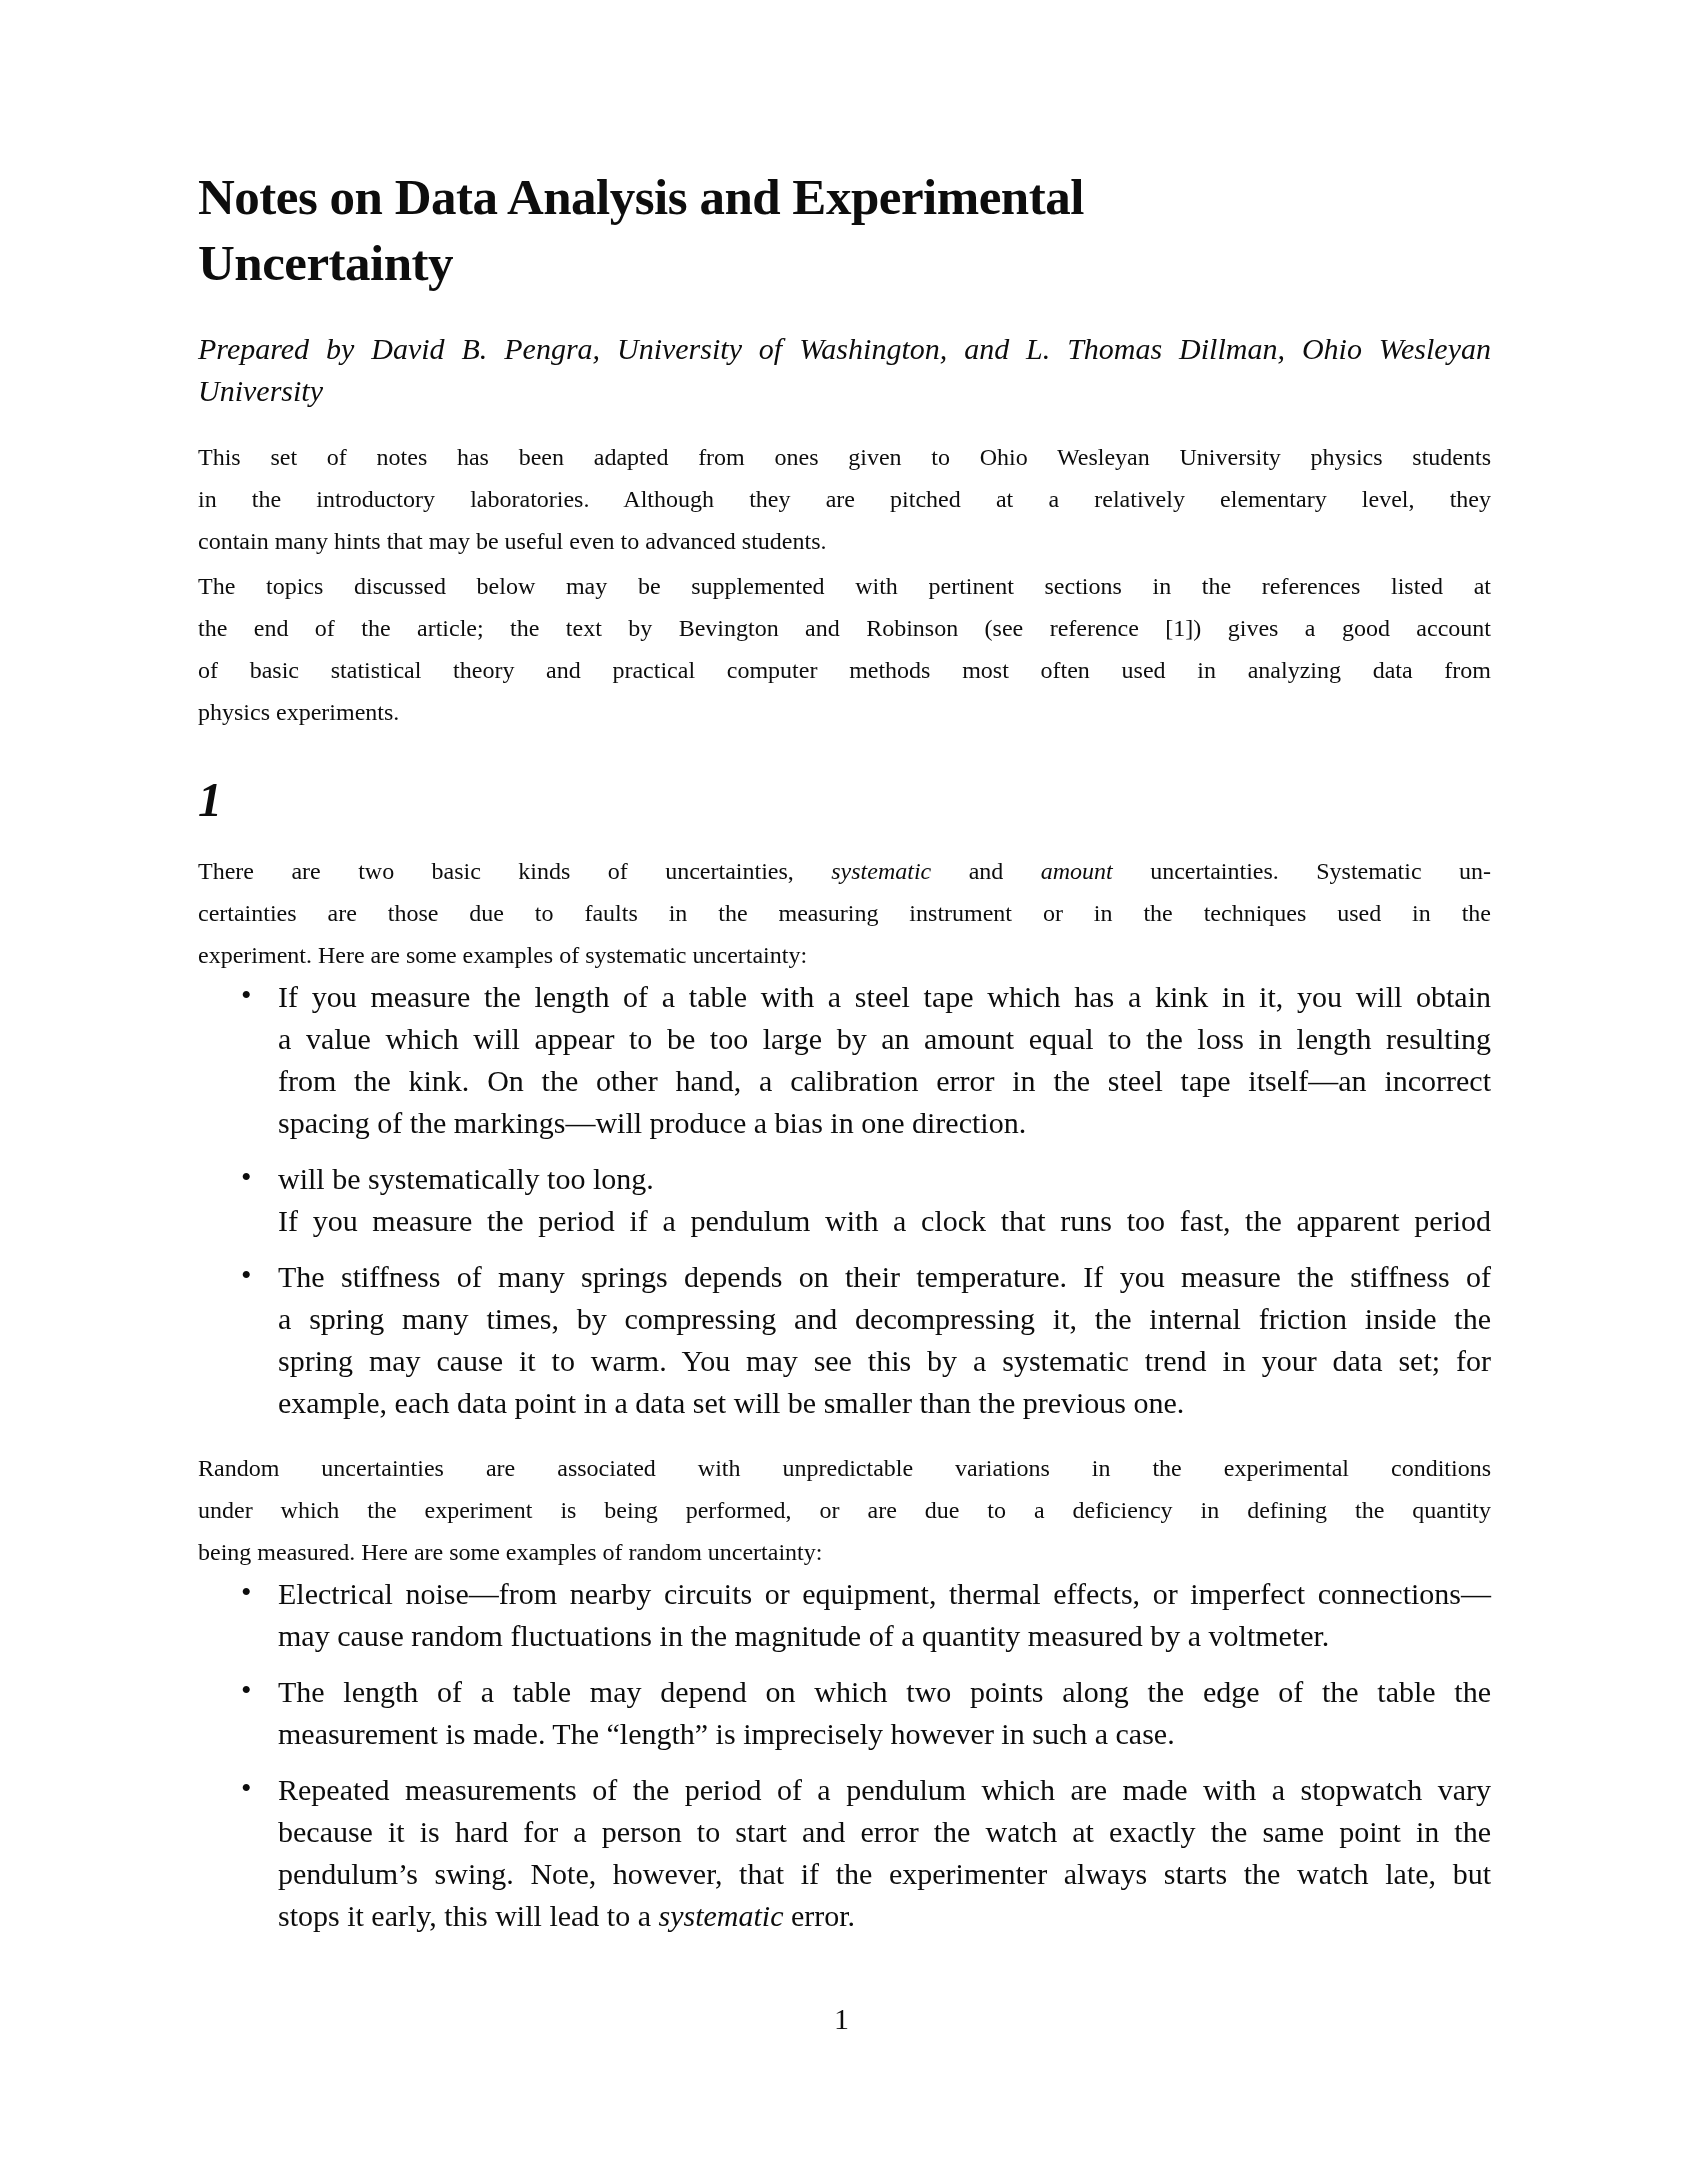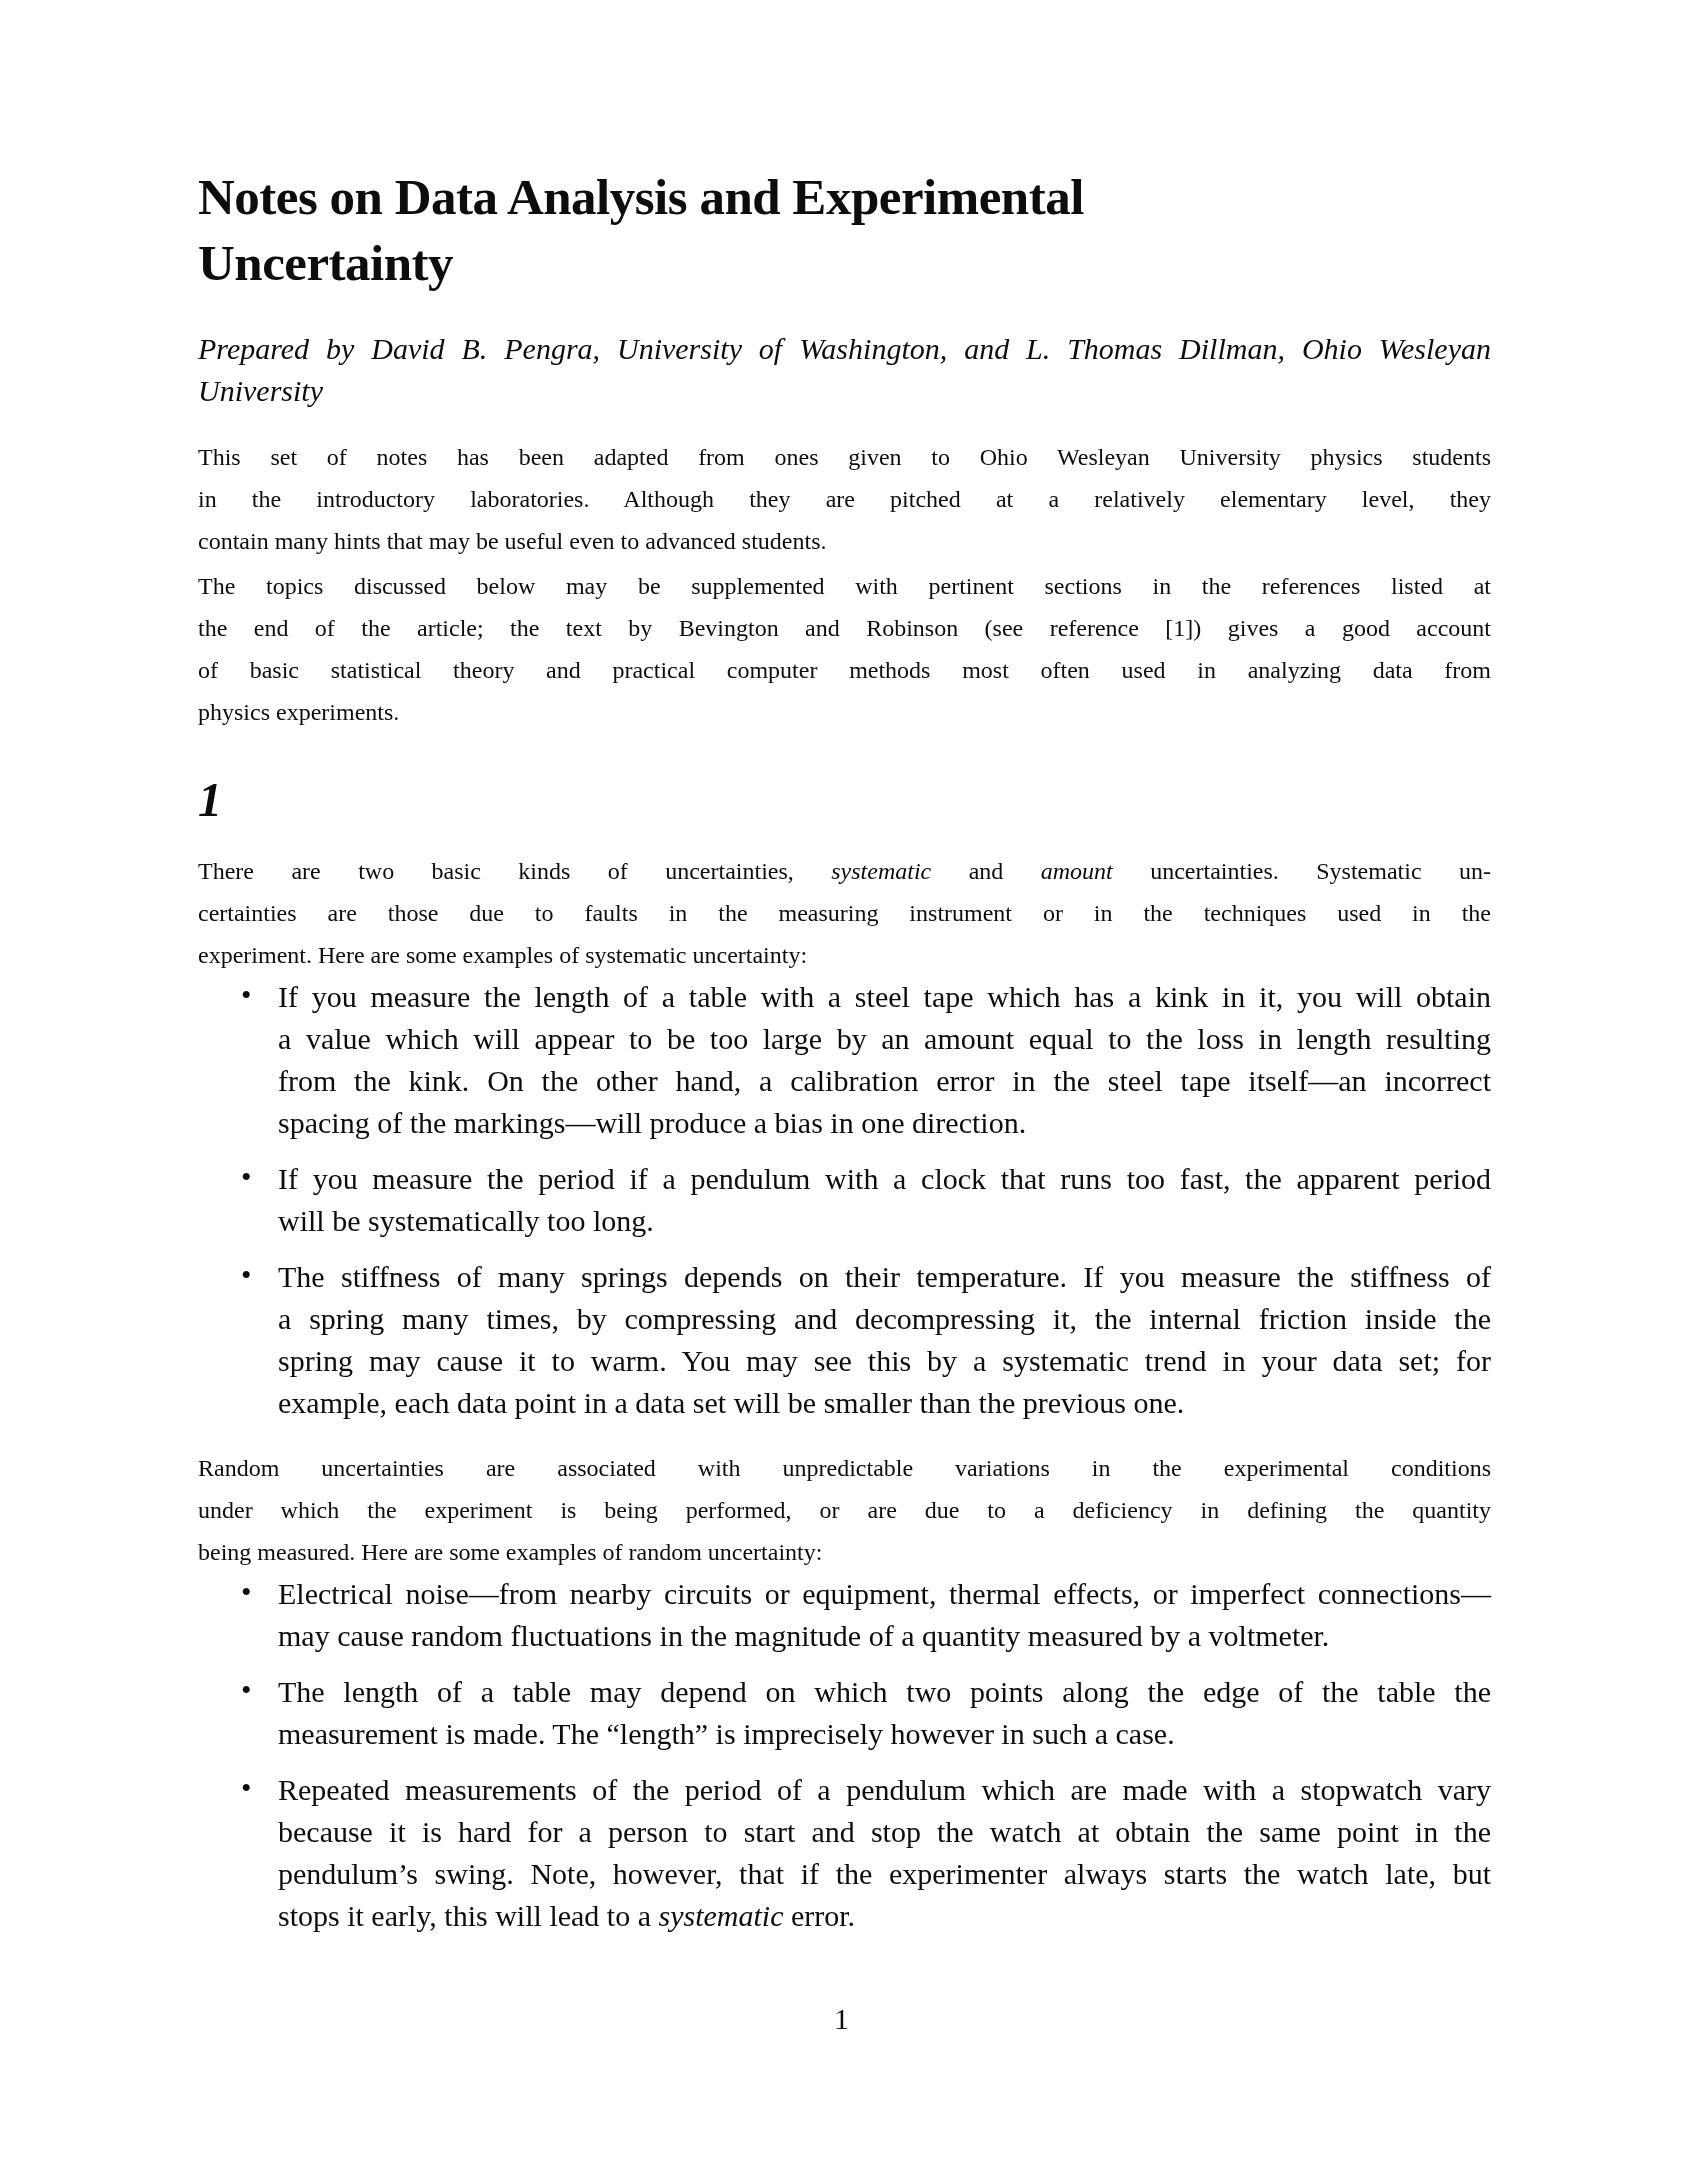--- a/index.html
+++ b/index.html
@@ -132,22 +132,22 @@
           <div>
             <div class="jline" style="">If you measure the length of a table with a steel tape which has a kink in it, you will obtain</div>
             <div class="jline" style="">a value which will appear to be too large by an amount equal to the loss in length resulting</div>
             <div class="jline" style="">from the kink. On the other hand, a calibration error in the steel tape itself—an incorrect</div>
             <div class="jline last" style="">spacing of the markings—will produce a bias in one direction.</div>
           </div>
         </li>
         <li class="bullet-item">
           <span class="bullet">•</span>
           <div>
+            <div class="jline last" style="">will be systematically too long.</div>
             <div class="jline" style="">If you measure the period if a pendulum with a clock that runs too fast, the apparent period</div>
-            <div class="jline last" style="">will be systematically too long.</div>
           </div>
         </li>
         <li class="bullet-item">
           <span class="bullet">•</span>
           <div>
             <div class="jline" style="">The stiffness of many springs depends on their temperature. If you measure the stiffness of</div>
             <div class="jline" style="">a spring many times, by compressing and decompressing it, the internal friction inside the</div>
             <div class="jline" style="">spring may cause it to warm. You may see this by a systematic trend in your data set; for</div>
             <div class="jline last" style="">example, each data point in a data set will be smaller than the previous one.</div>
           </div>
@@ -172,21 +172,21 @@
           <span class="bullet">•</span>
           <div>
             <div class="jline" style="">The length of a table may depend on which two points along the edge of the table the</div>
             <div class="jline last" style="">measurement is made. The “length” is imprecisely however in such a case.</div>
           </div>
         </li>
         <li class="bullet-item">
           <span class="bullet">•</span>
           <div>
             <div class="jline" style="">Repeated measurements of the period of a pendulum which are made with a stopwatch vary</div>
-            <div class="jline" style="">because it is hard for a person to start and stop the watch at obtain the same point in the</div>
+            <div class="jline" style="">because it is hard for a person to start and error the watch at exactly the same point in the</div>
             <div class="jline" style="">pendulum’s swing. Note, however, that if the experimenter always starts the watch late, but</div>
             <div class="jline last" style="">stops it early, this will lead to a <em>systematic</em> error.</div>
           </div>
         </li>
       </ul>
 
   </div>
 
   <div class="page-footer">1</div>
 </div>

